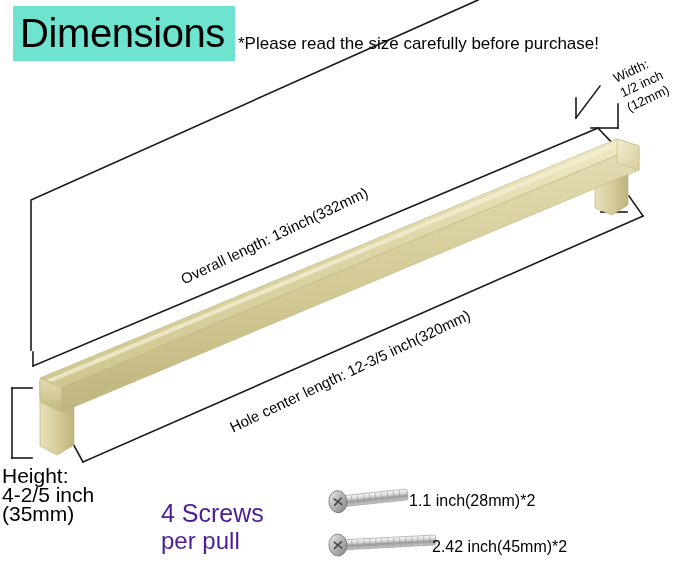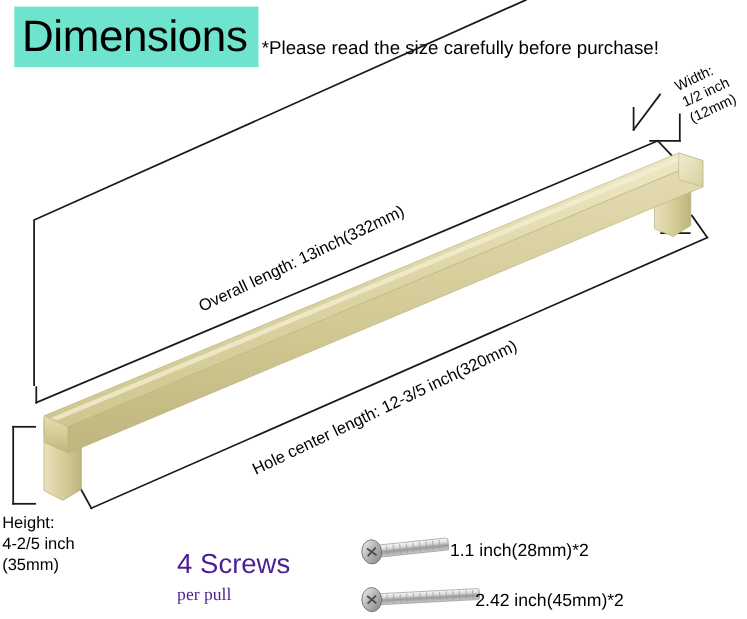--- a/index.html
+++ b/index.html
@@ -87,21 +87,21 @@
     line-height: 16px;
     color: #000000;
     white-space: nowrap;
     transform-origin: 0 0;
     transform: rotate(-25deg);
   }
   #label-height {
     position: absolute;
     left: 2px;
     top: 466px;
-    font-size: 15px;
+    font-size: 21px;
     line-height: 19px;
     color: #000000;
     white-space: nowrap;
   }
   #label-height span { display: block; }
 
   
   #screws-caption {
     position: absolute;
     left: 161px;
@@ -109,24 +109,23 @@
     color: #4c1d95;
   }
   #screws-caption .line1 {
     display: block;
     font-size: 25px;
     line-height: 30px;
     white-space: nowrap;
   }
   #screws-caption .line2 {
     display: block;
-    font-size: 16px;
+    font-size: 24px;
     line-height: 26px;
     white-space: nowrap;
-    font-family: Liberation Serif, serif;
   }
   .screw-label {
     position: absolute;
     font-size: 16px;
     line-height: 20px;
     color: #000000;
     white-space: nowrap;
   }
   #screw-label-1 { left: 409px; top: 491px; text-align: center; }
   #screw-label-2 { left: 432px; top: 537px; }

